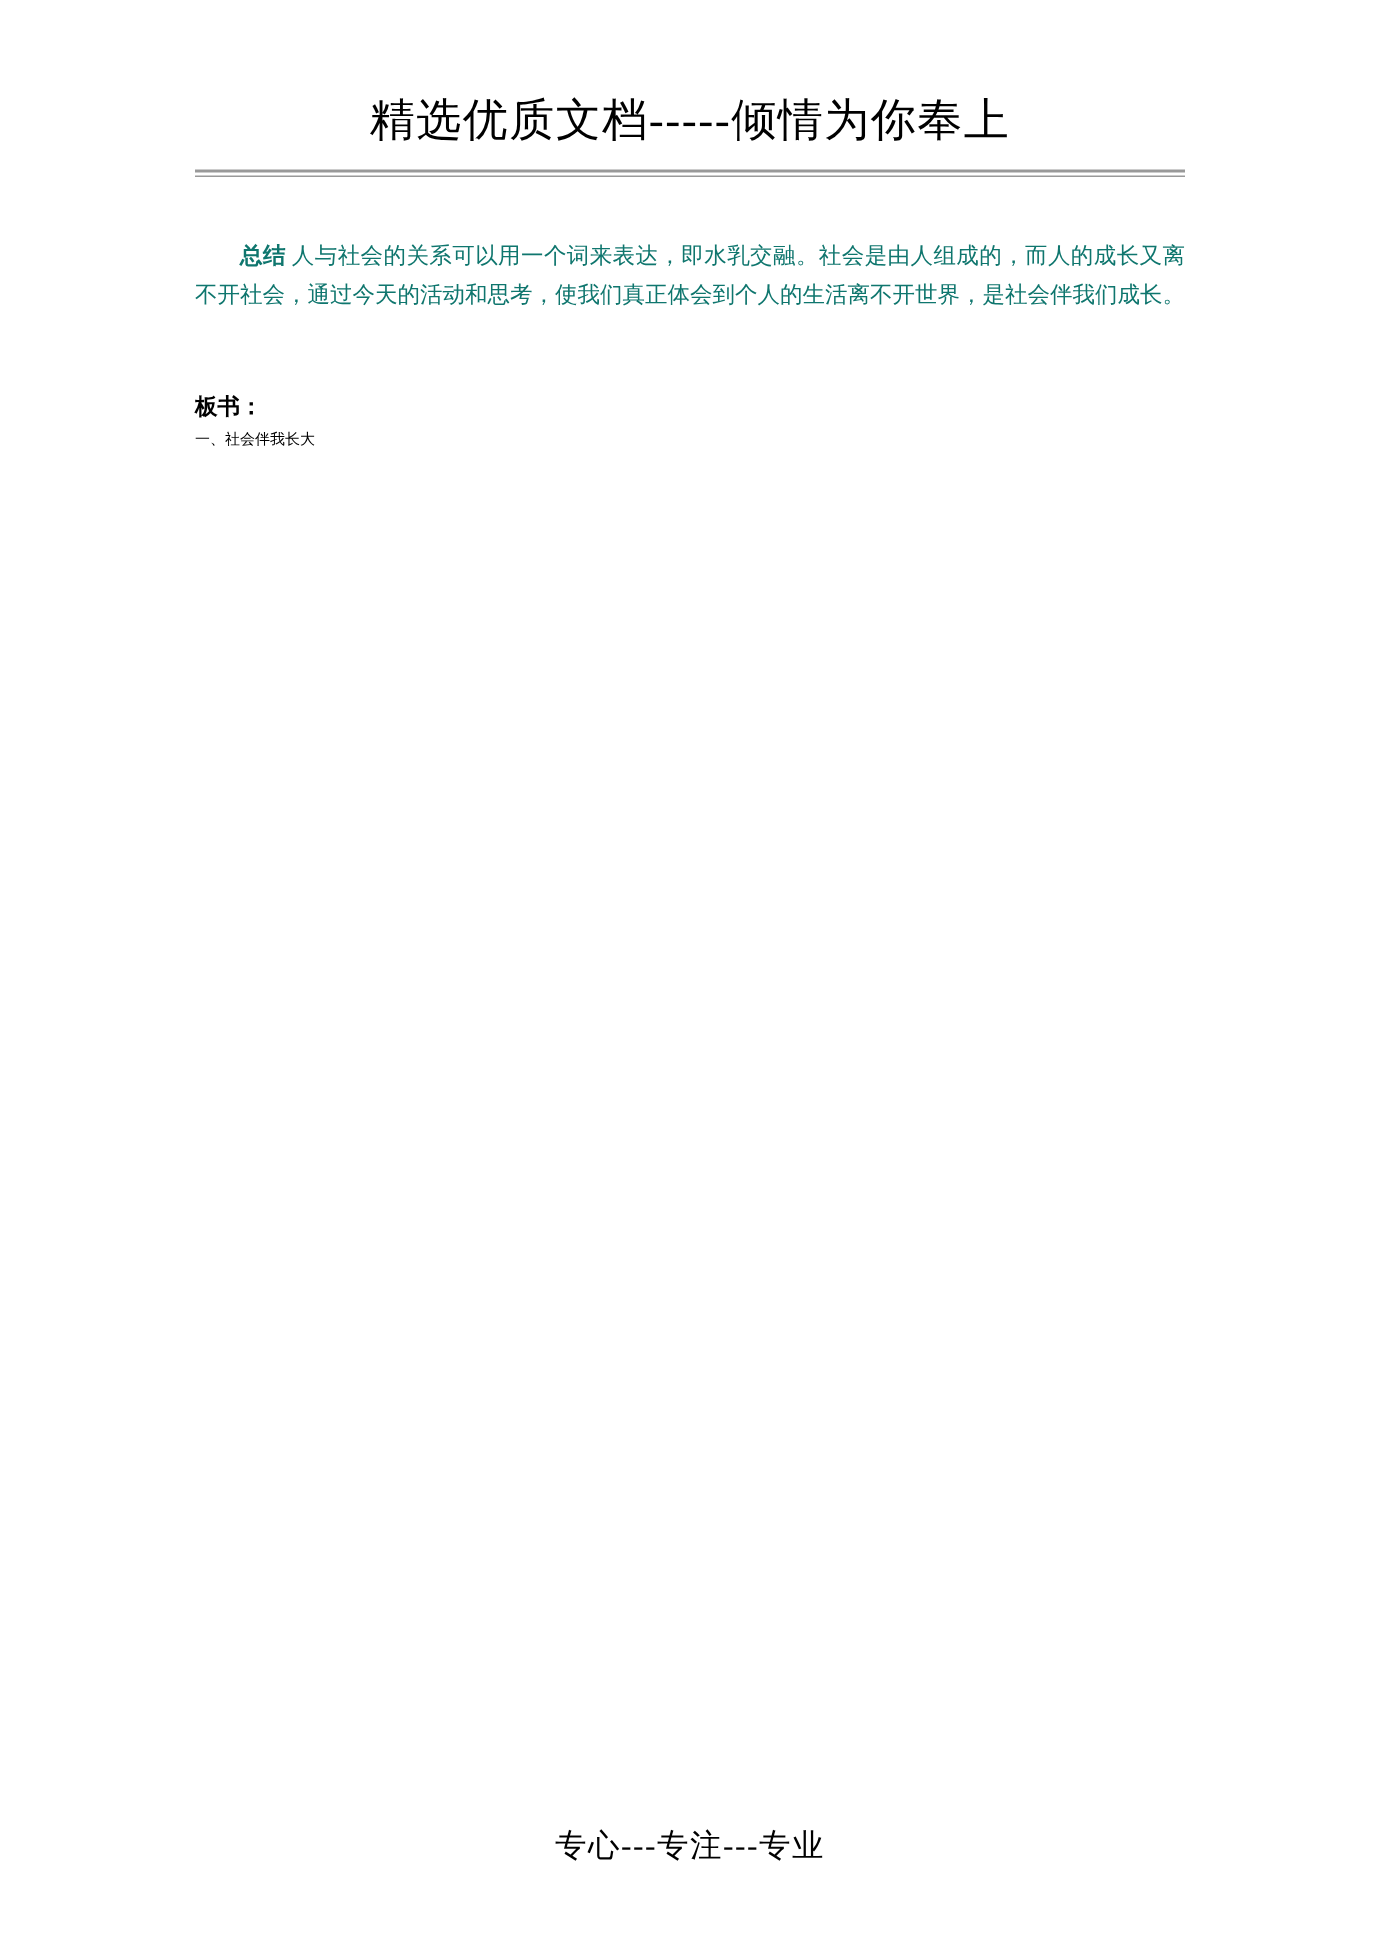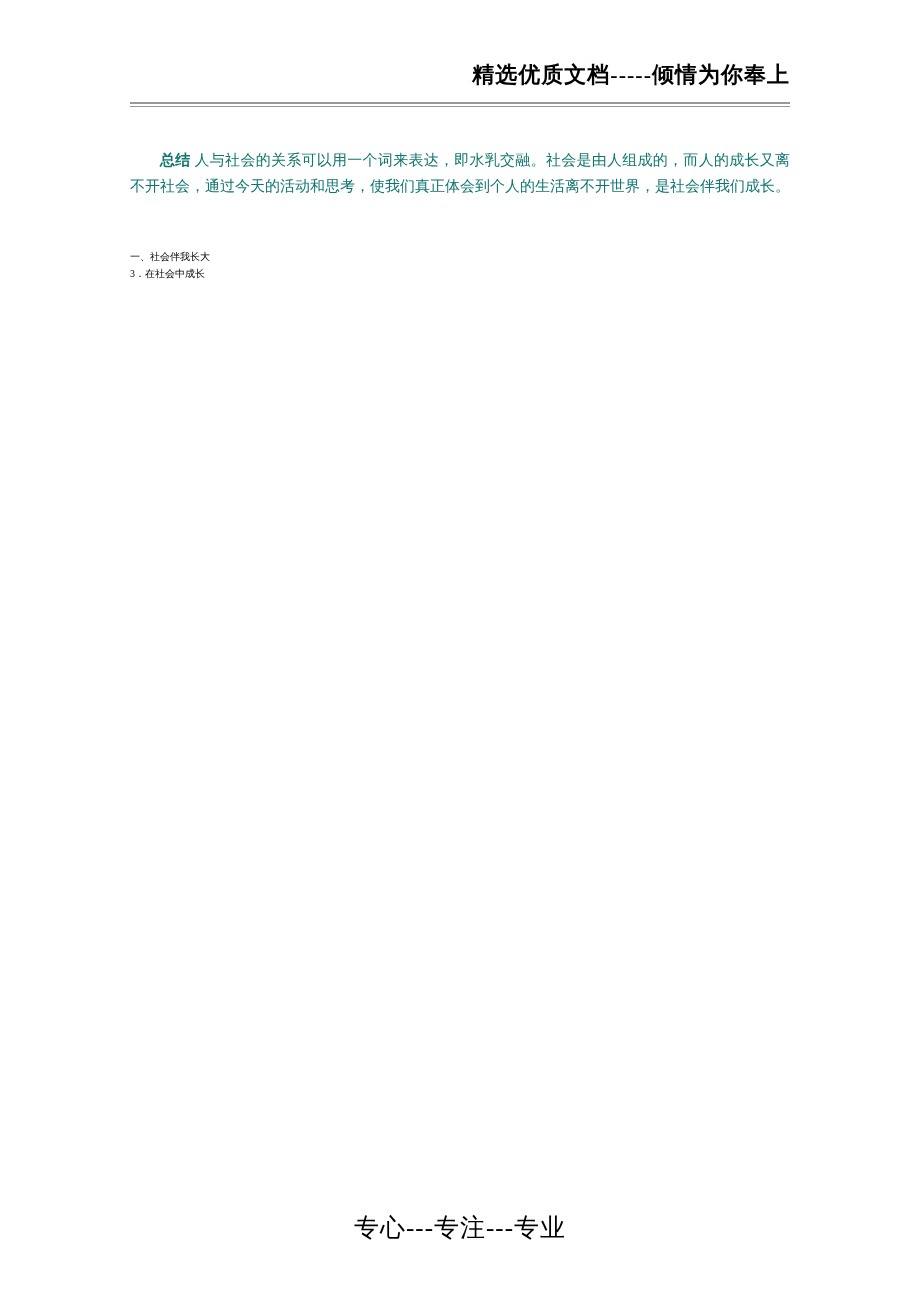--- a/index.html
+++ b/index.html
@@ -11,26 +11,25 @@
       width: 920px;
       height: 1302px;
       background: #ffffff;
       font-family: "SimSun", "宋体", serif;
       position: relative;
     }
     .page {
       padding: 60px 130px 0 130px;
     }
     .header {
-      text-align: right;
-      font-size: 22px;
+      text-align: center;
+      font-size: 30px;
       color: #000000;
       padding-bottom: 12px;
       letter-spacing: 1px;
-      font-weight: bold;
     }
     .header-underline-outer {
       border-top: 2.5px solid #999999;
       margin: 0 0 2px 0;
     }
     .header-underline-inner {
       border-top: 1px solid #999999;
       margin: 0 0 40px 0;
     }
     .summary {
@@ -55,34 +54,34 @@
       font-size: 10px;
       line-height: 1.75;
       color: #000000;
     }
     .footer {
       position: absolute;
       bottom: 58px;
       left: 0;
       right: 0;
       text-align: center;
-      font-size: 25px;
+      font-size: 21px;
       color: #000000;
       letter-spacing: 1px;
     }
   </style>
 </head>
 <body>
 
 <div class="page">
   <div class="header">精选优质文档-----倾情为你奉上</div>
   <div class="header-underline-outer"></div>
   <div class="header-underline-inner"></div>
 
   <p class="summary">
     <span class="summary-label">总结</span><span>人与社会的关系可以用一个词来表达，即水乳交融。社会是由人组成的，而人的成长又离不开社会，通过今天的活动和思考，使我们真正体会到个人的生活离不开世界，是社会伴我们成长。</span>
   </p>
 
+  <div class="banshu-title">板书：</div>
   <div class="outline-item">一、社会伴我长大</div>
-  <div class="outline-item">3．在社会中成长</div>
 </div>
 
 <div class="footer">专心---专注---专业</div>
 
 </body></html>

